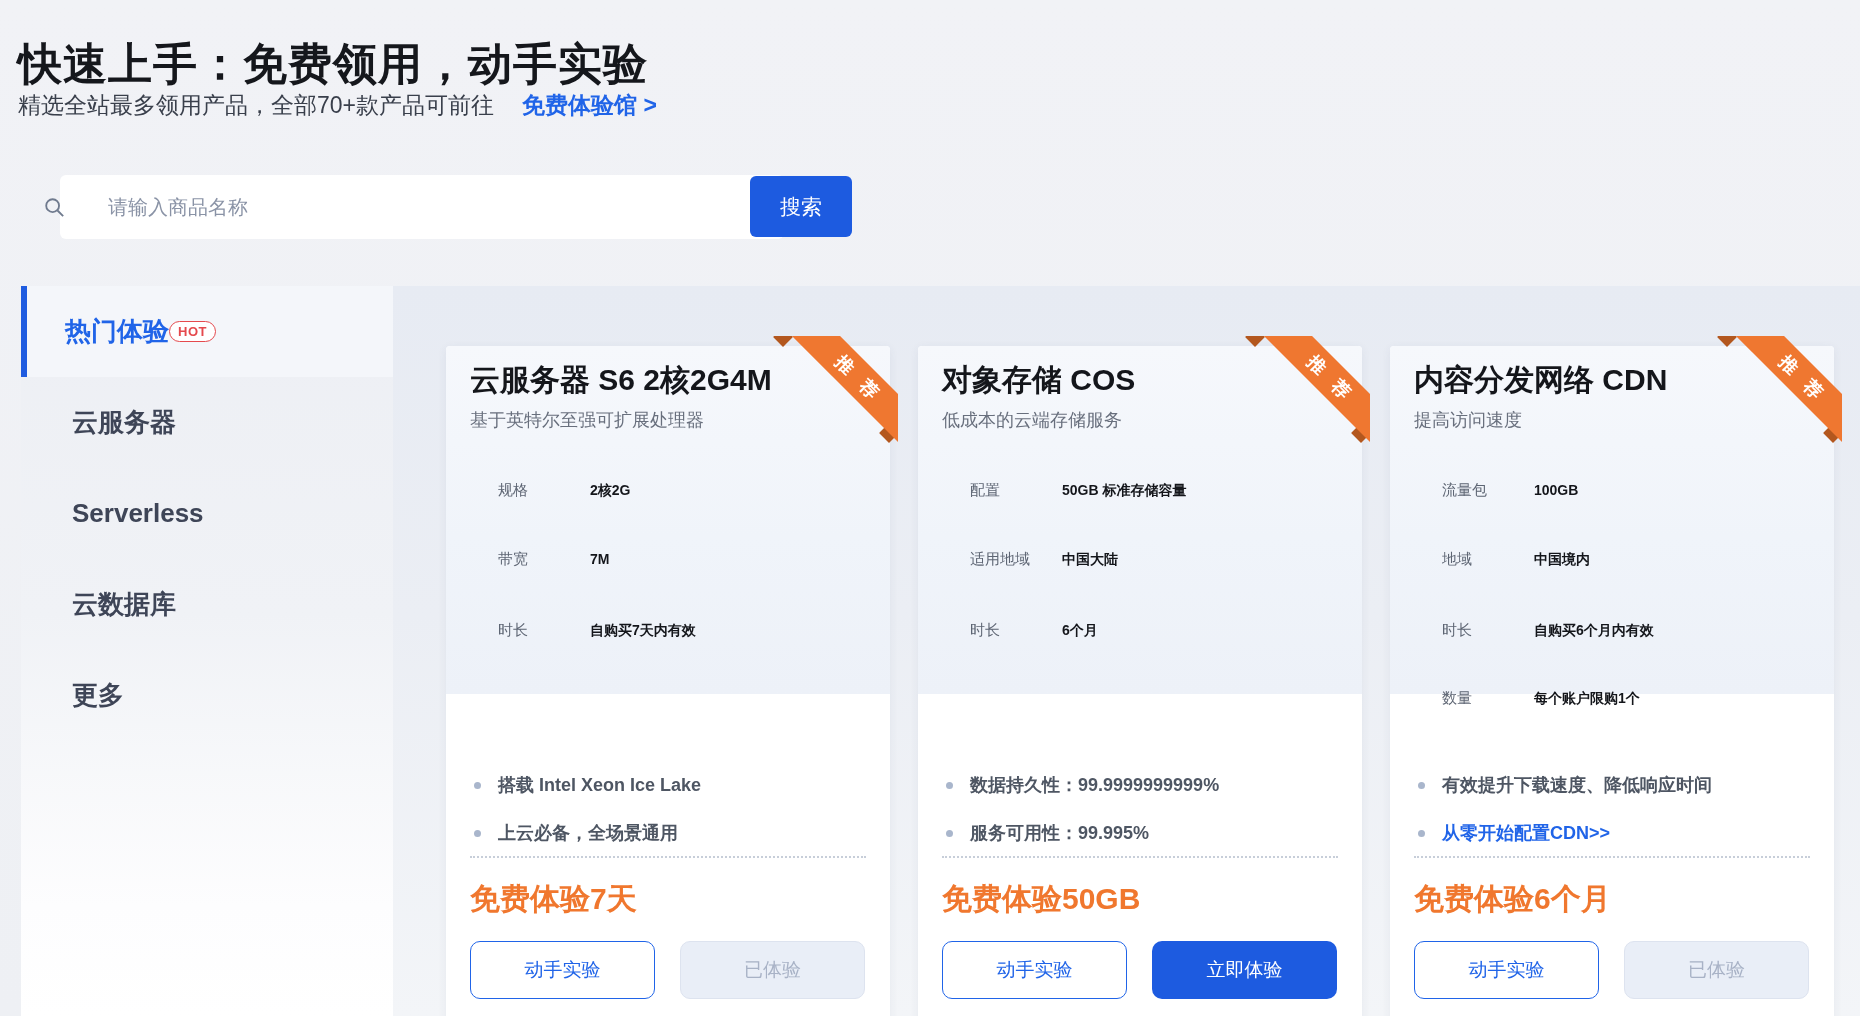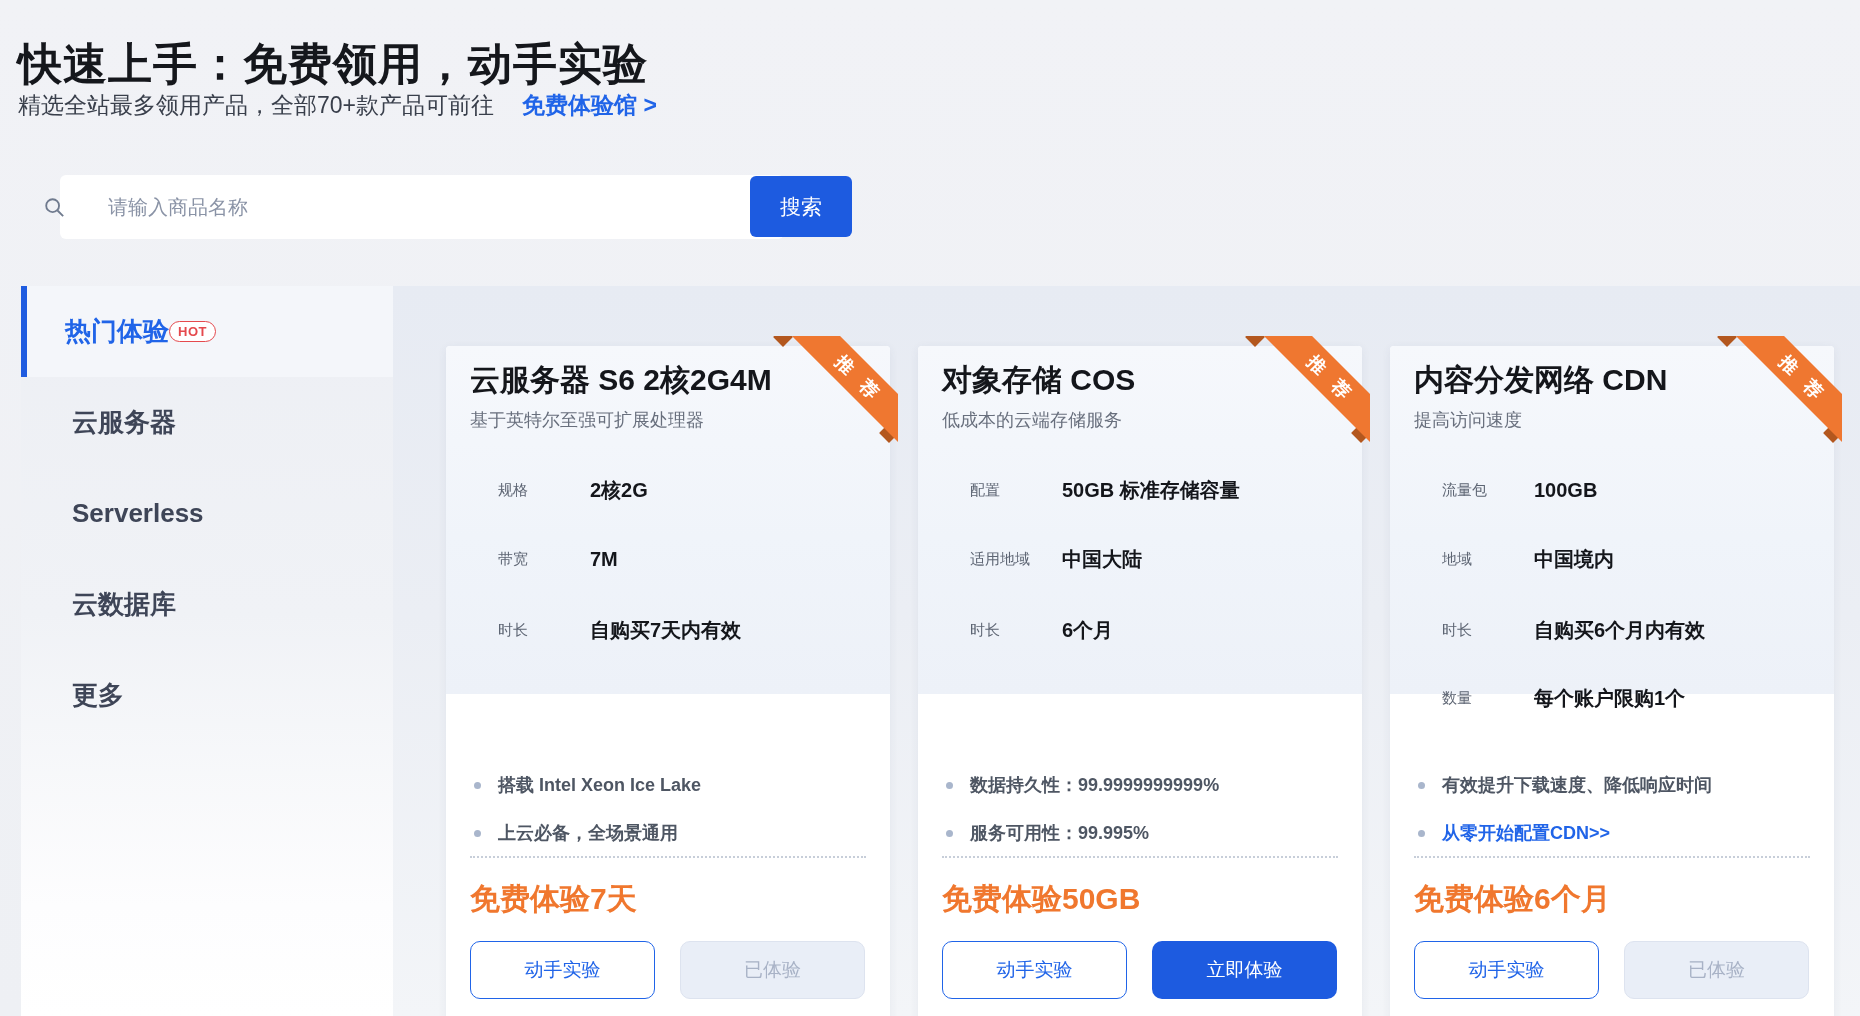--- a/index.html
+++ b/index.html
@@ -34,21 +34,21 @@
 
   
   .card{position:absolute;top:346px;width:444px;height:690px;background:#ffffff;border-radius:4px;
         box-shadow:0 2px 10px rgba(50,65,100,0.07);}
   .card-top{position:absolute;left:0;top:0;right:0;height:348px;border-radius:4px 4px 0 0;
             background:linear-gradient(180deg,#f6f8fc 0%,#f0f4fa 55%,#edf1f8 100%);}
   .c-title{position:absolute;left:24px;top:14px;margin:0;font-size:30px;line-height:40px;font-weight:700;color:#14161b;}
   .c-sub{position:absolute;left:24px;top:60px;margin:0;font-size:18px;line-height:28px;color:#686f7d;}
   .spec{position:absolute;left:24px;right:20px;height:28px;line-height:28px;}
   .spec .lab{position:absolute;left:0;font-size:15px;color:#5d6573;margin-left:28px;}
-  .spec .val{position:absolute;left:120px;font-size:20px;font-weight:700;color:#14161b;}
+  .spec .val{position:absolute;left:120px;font-size:14px;font-weight:700;color:#14161b;}
   .bullet{position:absolute;left:24px;right:20px;height:26px;line-height:26px;font-size:18px;color:#4e5663;}
   .bullet .dot{position:absolute;left:4px;top:10px;width:7px;height:7px;border-radius:50%;background:#a9b6cc;}
   .bullet .btx{position:absolute;left:28px;white-space:nowrap;font-weight:bold;}
   .bullet.blue .btx{color:#2064e8;cursor:pointer;}
   .dotline{position:absolute;left:24px;right:24px;top:510px;border-top:2px dotted #c7ced9;}
   .promo{position:absolute;left:24px;top:534px;font-size:30px;line-height:38px;font-weight:700;color:#f0772e;}
   .btn{position:absolute;top:595px;width:185px;height:58px;border-radius:10px;font-size:19px;cursor:pointer;
        font-family:inherit;}
   .btn.outline{background:#ffffff;border:1px solid #2064e8;color:#2064e8;}
   .btn.primary{background:#1d5be0;border:none;color:#ffffff;}

